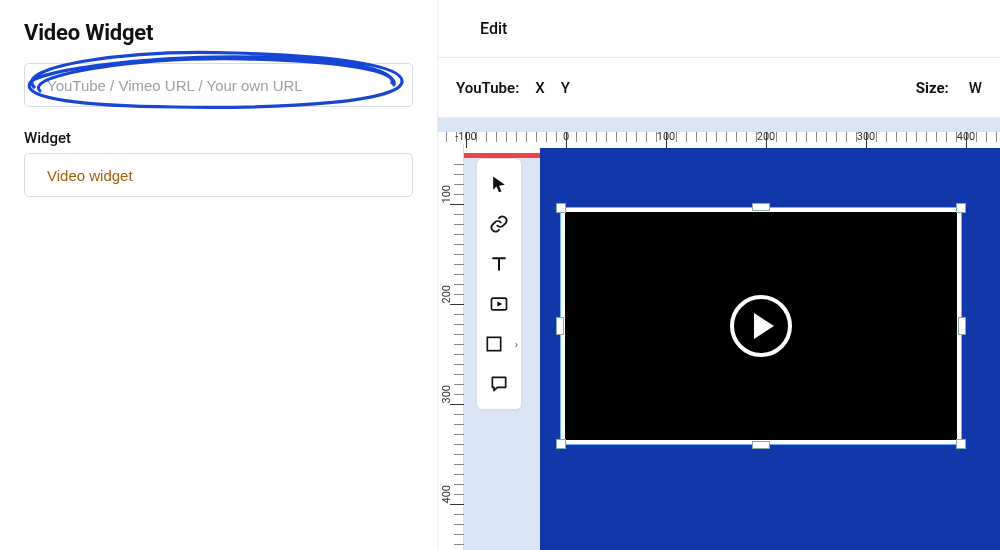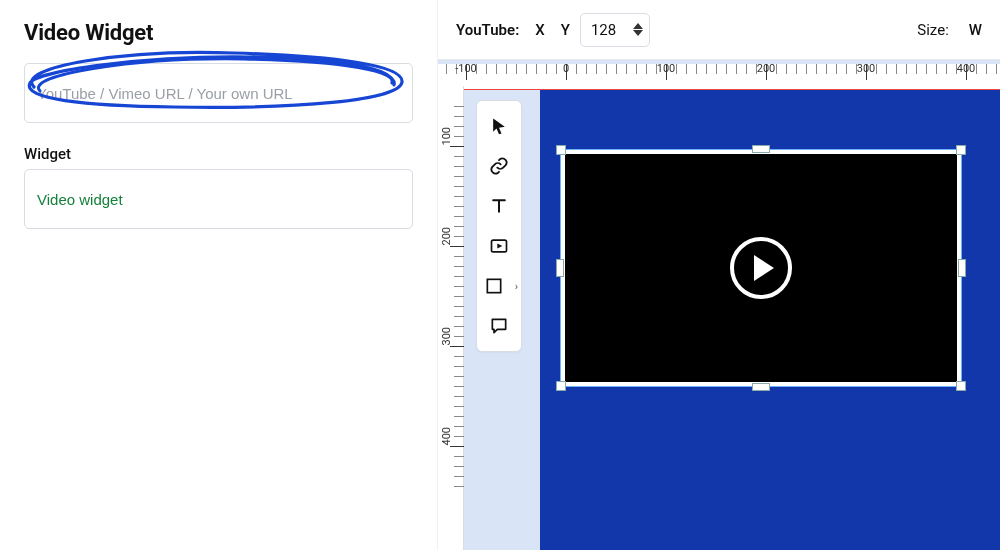--- a/index.html
+++ b/index.html
@@ -4,22 +4,22 @@
 <style>
   * { box-sizing: border-box; margin: 0; padding: 0; }
   html, body { width: 1000px; height: 550px; font-family: -apple-system, BlinkMacSystemFont, "Segoe UI", Roboto, Arial, sans-serif; background: #fff; overflow: hidden; color: #111; }
   .app { display: flex; width: 100%; height: 100%; }
 
   
   .left-panel { width: 438px; height: 100%; padding: 20px 24px; border-right: 1px solid #f0f0f0; }
   .panel-title { font-size: 22px; font-weight: 700; margin-bottom: 18px; letter-spacing: -0.2px; }
   .field-label { font-size: 15px; font-weight: 500; margin-bottom: 6px; }
   .text-input {
-    width: 100%; height: 60px; border: 1px solid #d8dde3; border-radius: 5px;
-    padding: 0 12px; font-size: 15px; color: #15803d; background: #fff;
+    width: 100%; height: 44px; border: 1px solid #d8dde3; border-radius: 5px;
+    padding: 0 22px; font-size: 15px; color: #a16207; background: #fff;
   }
   .text-input::placeholder { color: #9aa0a6; }
   .field-group { margin-bottom: 22px; position: relative; }
 
   
   .ink-circle { position: absolute; left: -20px; top: -16px; width: 410px; height: 66px; pointer-events: none; }
 
   
   .right-panel { flex: 1; height: 100%; display: flex; flex-direction: column; overflow: hidden; }
   .edit-bar { height: 58px; display: flex; align-items: center; padding-left: 42px; font-size: 16px; font-weight: 500; border-bottom: 1px solid #e6e9ee; }
@@ -28,25 +28,25 @@
   .axis { font-weight: 500; margin-left: 6px; }
   .num-input {
     width: 70px; height: 34px; border: 1px solid #d8dde3; border-radius: 5px;
     display: flex; align-items: center; justify-content: space-between; padding: 0 6px 0 10px; font-size: 15px;
   }
   .stepper { display: flex; flex-direction: column; gap: 1px; }
   .stepper .tri { width: 0; height: 0; border-left: 5px solid transparent; border-right: 5px solid transparent; }
   .stepper .up { border-bottom: 6px solid #333; }
   .stepper .down { border-top: 6px solid #333; }
   .spacer { flex: 1; }
-  .size-lbl { font-weight: 400; margin-right: 4px; }
+  .size-lbl { font-weight: 700; margin-right: 4px; }
 
   
   .canvas-area { flex: 1; position: relative; background: #d9e5f7; overflow: hidden; }
-  .ruler-h { position: absolute; left: 0; top: 4px; height: 26px; width: 100%; background: #fff; border-bottom: 1px solid #ef4444; }
+  .ruler-h { position: absolute; left: 0; top: 14px; height: 26px; width: 100%; background: #fff; border-bottom: 5px solid #ef4444; }
   .ruler-h-inner { position: relative; height: 100%; }
   .ruler-h .tick { position: absolute; top: 0; width: 1px; height: 14px; background: #333; }
   .ruler-h .tick.major { height: 16px; }
   .ruler-h .tick.small { height: 10px; background: #888; }
   .ruler-h .num { position: absolute; top: -2px; font-size: 11px; color: #333; transform: translateX(-50%); }
 
   .ruler-v { position: absolute; left: 0; top: 26px; width: 26px; bottom: 0; background: #fff; border-right: 1px solid #d8dde3; }
   .ruler-v-inner { position: relative; height: 100%; width: 100%; }
   .ruler-v .tick { position: absolute; left: 12px; height: 1px; width: 14px; background: #333; }
   .ruler-v .tick.small { width: 10px; left: 16px; background: #888; }
@@ -102,32 +102,28 @@
       </svg>
     </div>
 
     <div class="field-group">
       <div class="field-label">Widget</div>
       <input type="text" class="text-input" value="Video widget" style="">
     </div>
   </div>
 
   <div class="right-panel">
+    <div class="edit-bar">
+      <span>Edit</span>
+    </div>
 
     <div class="props-bar">
       <span class="lbl">YouTube:</span>
       <span class="axis">X</span>
       <span class="axis">Y</span>
-      <div class="num-input">
-        <span>128</span>
-        <div class="stepper">
-          <div class="tri up"></div>
-          <div class="tri down"></div>
-        </div>
-      </div>
       <div class="spacer"></div>
       <span class="size-lbl">Size:</span>
       <span class="axis">W</span>
     </div>
 
     <div class="canvas-area">
 
       <div class="ruler-h">
         <div class="ruler-h-inner" id="rhi">
             <div class="tick small" style="left: 8px;"></div>

